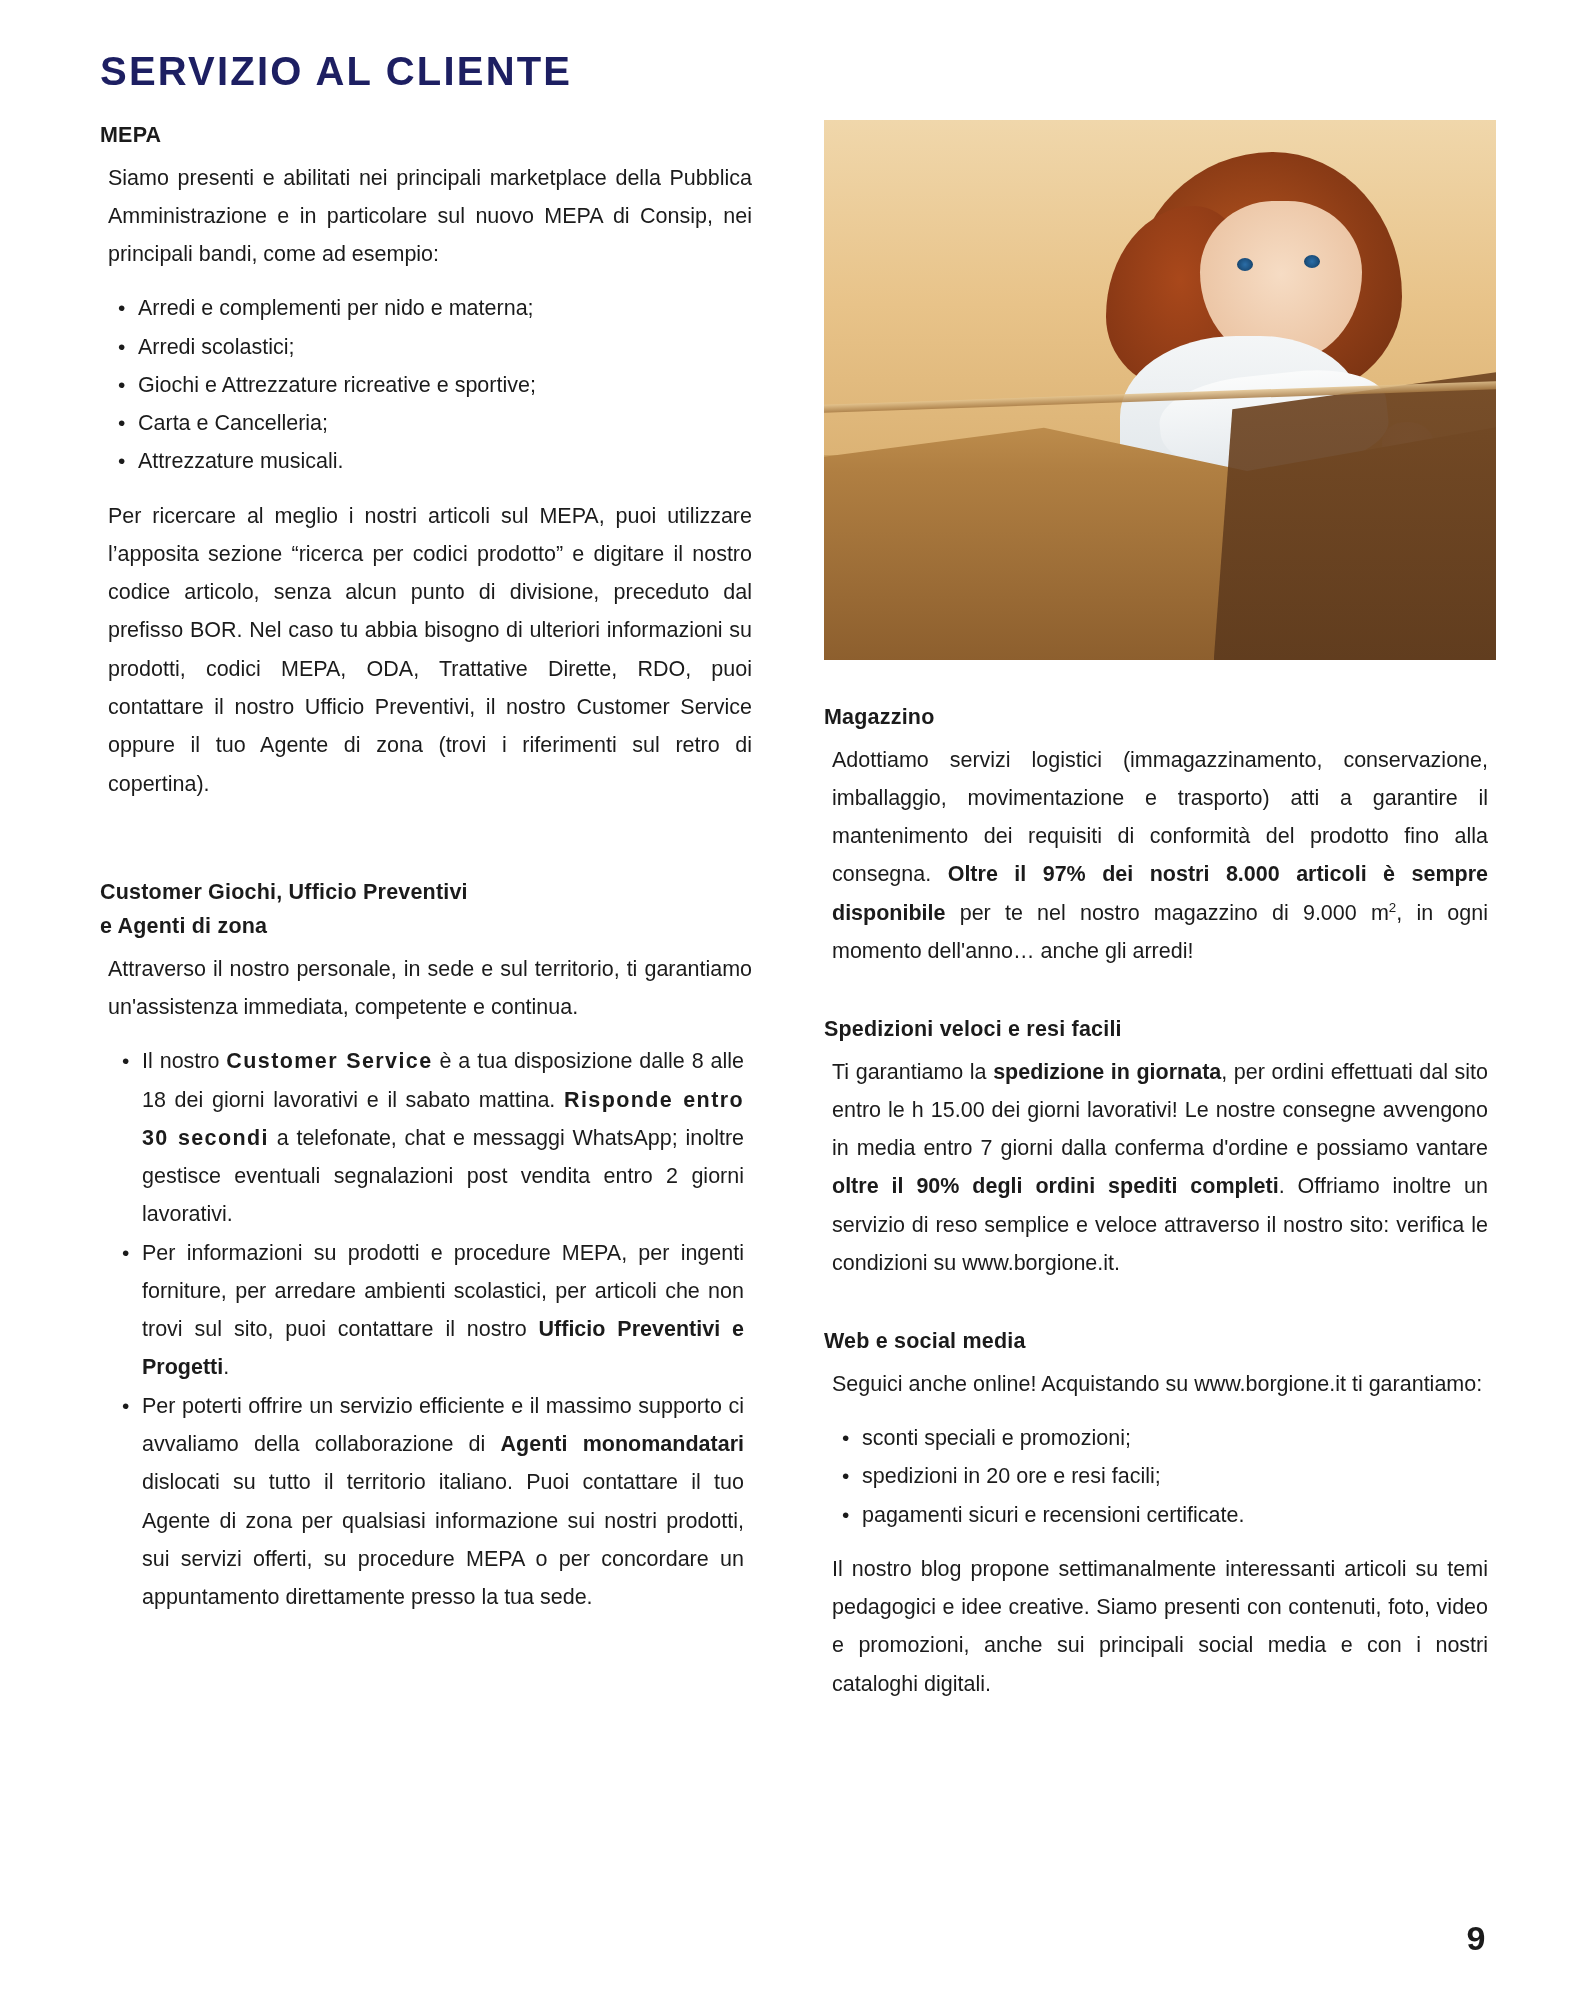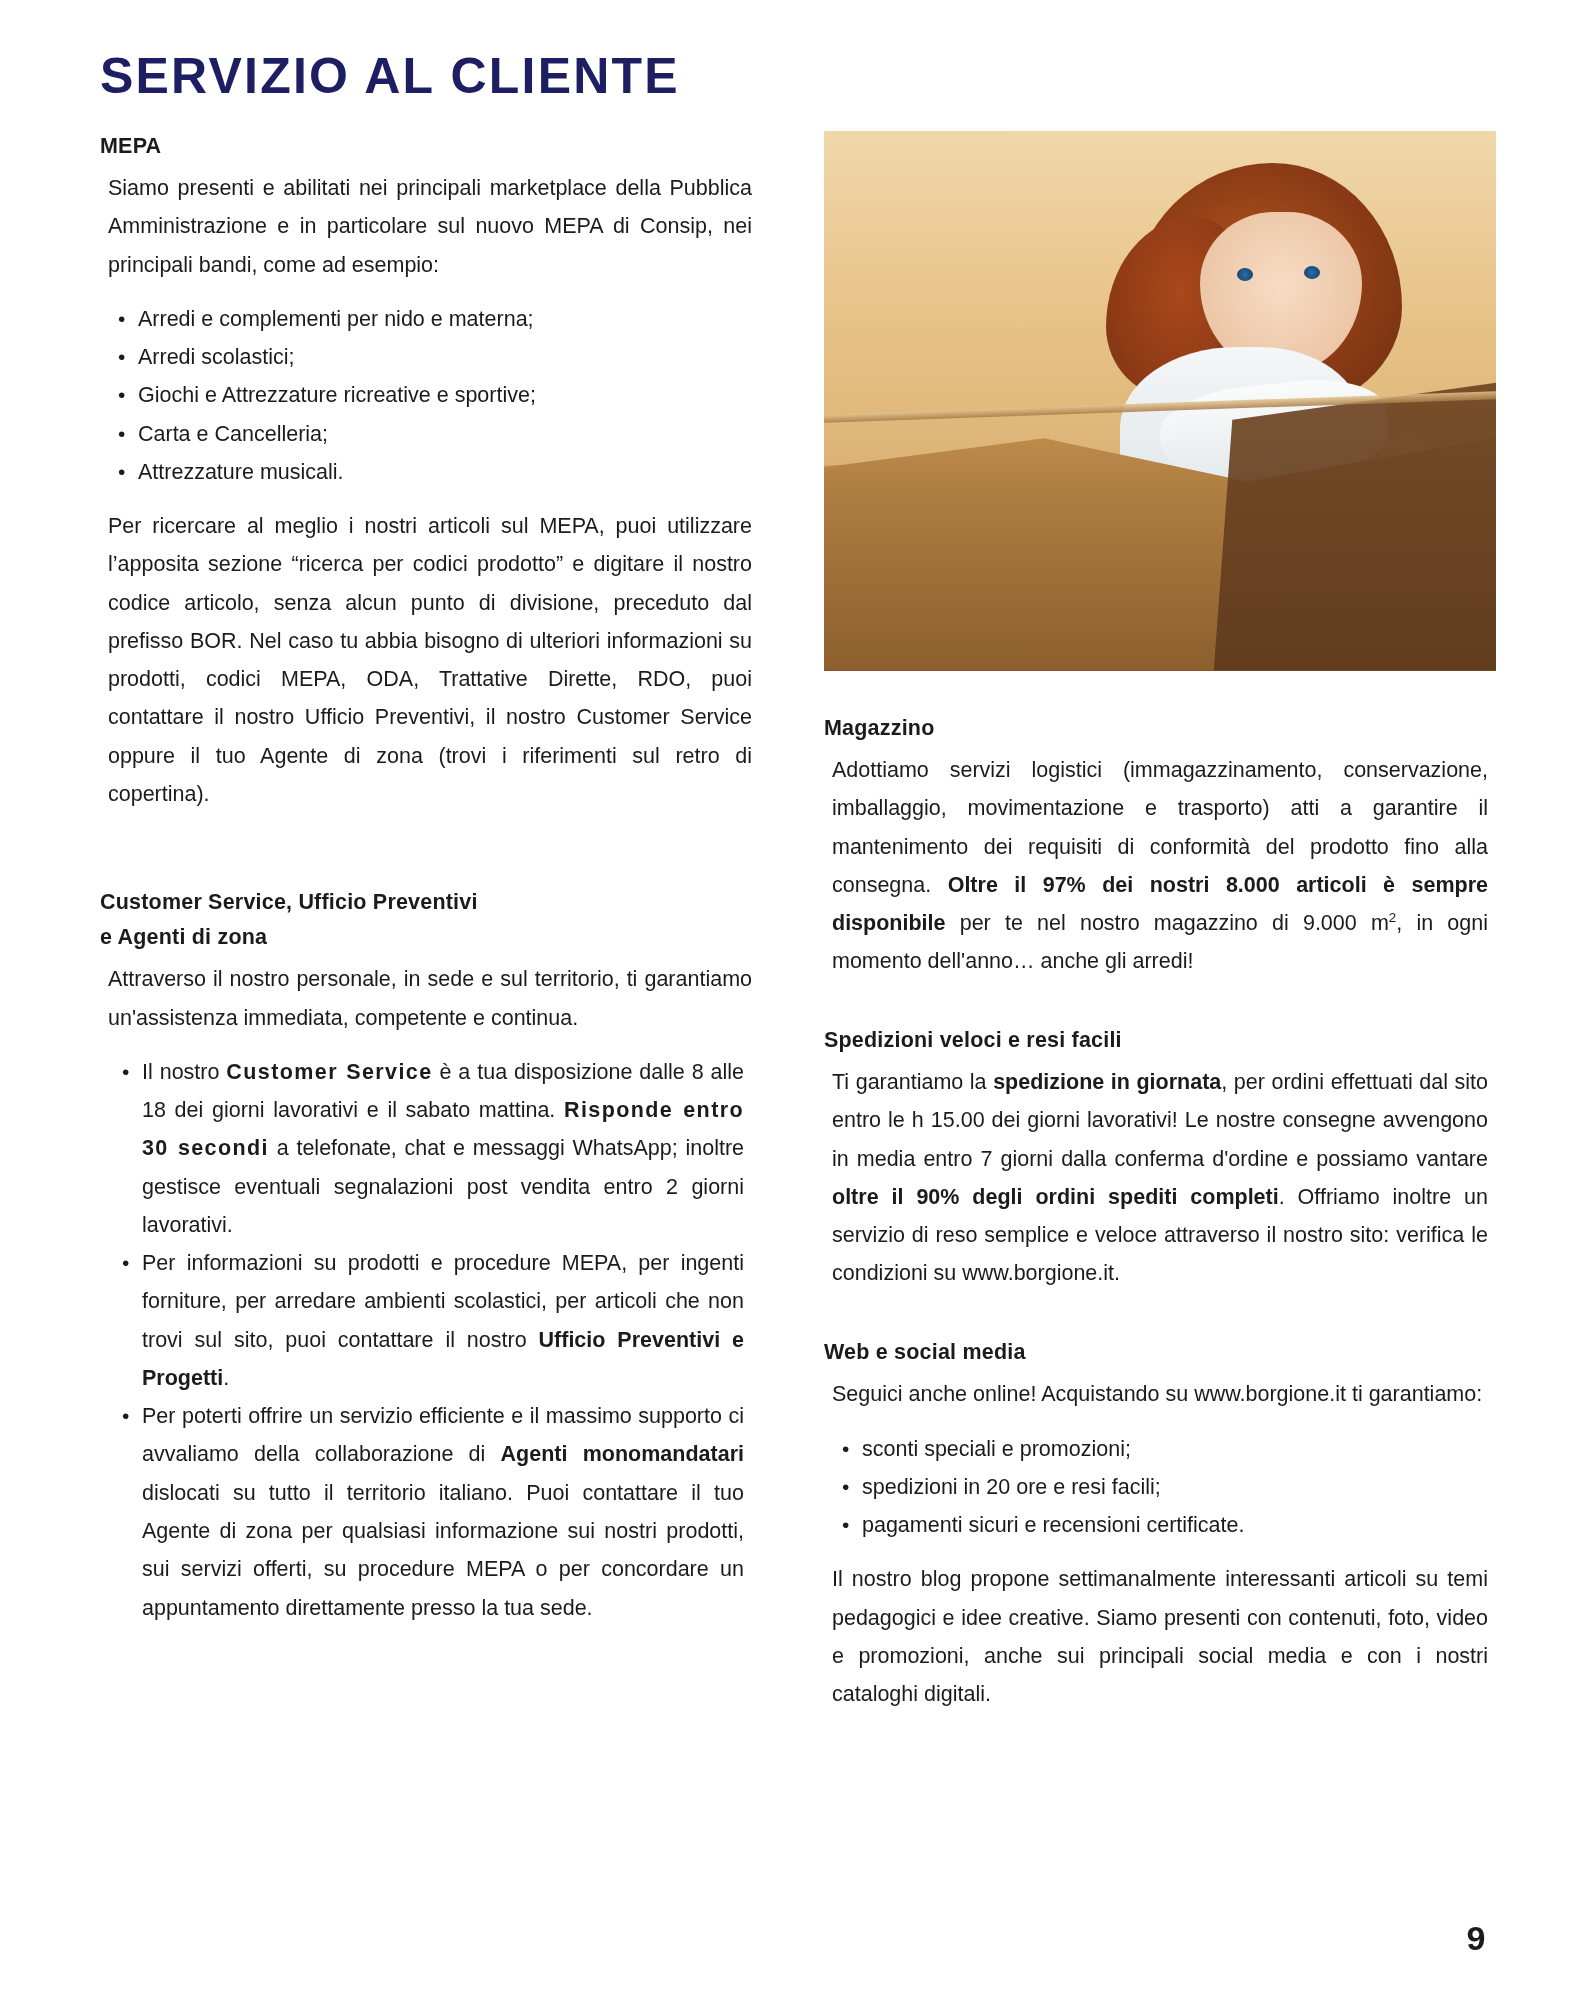--- a/index.html
+++ b/index.html
@@ -16,21 +16,21 @@
     padding:0;
   }
   .content {
     position:absolute;
     left:100px; top:50px;
     width:1396px; height:1900px;
   }
 
   
   .title {
-    font-size:50px;
+    font-size:40px;
     font-weight:bold;
     letter-spacing:2.2px;
     color:#1d1f62;
     line-height:1.05;
     margin:0 0 28px 0;
     width:700px;
   }
 
   
   .columns { display:flex; gap:64px; align-items:flex-start; }
@@ -191,21 +191,21 @@
           <li>Arredi scolastici;</li>
           <li>Giochi e Attrezzature ricreative e sportive;</li>
           <li>Carta e Cancelleria;</li>
           <li>Attrezzature musicali.</li>
         </ul>
 
         <p class="body">Per ricercare al meglio i nostri articoli sul MEPA, puoi utilizzare l’apposita sezione “ricerca per codici prodotto” e digitare il nostro codice articolo, senza alcun punto di divisione, preceduto dal prefisso BOR. Nel caso tu abbia bisogno di ulteriori informazioni su prodotti, codici MEPA, ODA, Trattative Dirette, RDO, puoi contattare il nostro Ufficio Preventivi, il nostro Customer Service oppure il tuo Agente di zona (trovi i riferimenti sul retro di copertina).</p>
 
         <div class="gap-lg"></div>
 
-        <h2 class="sub">Customer Service, Ufficio Preventivi</h2>
+        <h2 class="sub">Customer Giochi, Ufficio Preventivi</h2>
         <h2 class="sub">e Agenti di zona</h2>
         <p class="body">Attraverso il nostro personale, in sede e sul territorio, ti garantiamo un'assistenza immediata, competente e continua.</p>
 
         <ul class="bullets">
           <li>
             <span>Il nostro </span><b class="wide">Customer Service</b><span> è a tua disposizione dalle 8 alle 18 dei giorni lavorativi e il sabato mattina. </span><b class="wide">Risponde entro 30 secondi</b><span> a telefonate, chat e messaggi WhatsApp; inoltre gestisce eventuali segnalazioni post vendita entro 2 giorni lavorativi.</span>
           </li>
           <li>
             <span>Per  informazioni su prodotti e procedure MEPA, per ingenti forniture, per  arredare ambienti scolastici, per articoli che non trovi sul sito, puoi contattare il nostro </span><b>Ufficio Preventivi e Progetti</b><span>.</span>
           </li>

